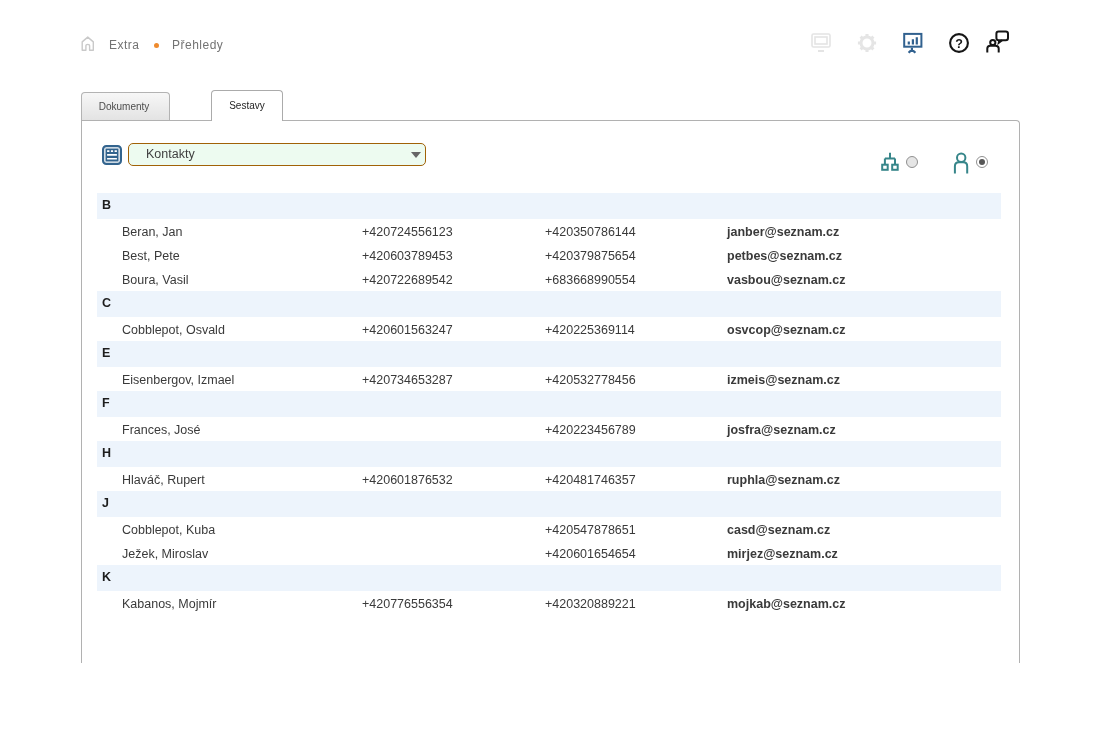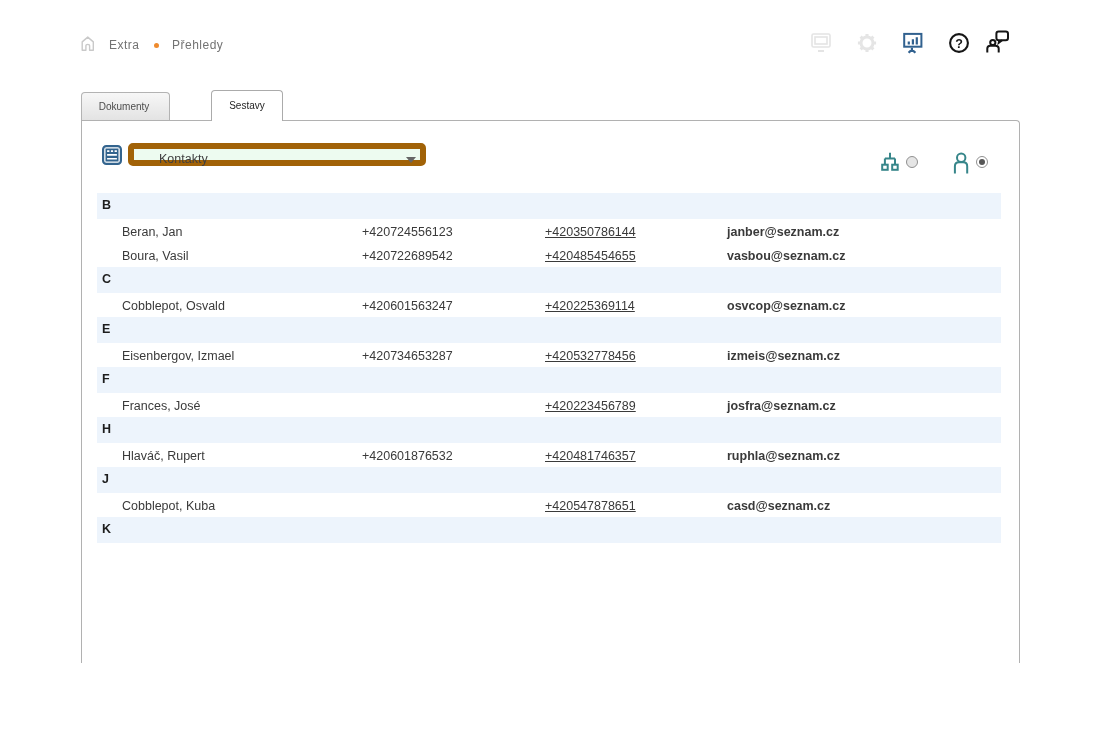--- a/index.html
+++ b/index.html
@@ -19,35 +19,35 @@
     background:linear-gradient(#f7f7f7,#e3e3e3); color:#4d4d4d; z-index:1; }
   .tab-on { left:172px; top:90px; width:72px; height:31px; line-height:29px;
     background:#fff; color:#1f1f1f; z-index:3; border-color:#ababab;margin-left:39px; }
 
   #panel { position:absolute; left:81px; top:120px; width:939px; height:543px;
     background:#fff; border:1px solid #b1b1b1; border-bottom:none;
     border-radius:0 4px 0 0; z-index:2; }
 
   
   #sel { position:absolute; left:46px; top:22px; width:298px; height:23px;
-    background:#edfbf0; border:6px solid #a16207; border-radius:5px;
-    font-size:12.5px; color:#3f3f3f; line-height:21px; padding-left:25px; }
+    background:#edfbf0; border:1px solid #a16207; border-radius:5px;
+    font-size:12.5px; color:#3f3f3f; line-height:21px; padding-left:17px; }
   #sel .arr { position:absolute; right:4px; top:8px; width:0; height:0;
     border-left:5px solid transparent; border-right:5px solid transparent;
     border-top:6px solid #666; }
 
   
   #tbl { position:absolute; left:15px; top:72px; width:904px;
     font-size:12.5px; color:#3a3a3a; }
   .band { height:26px; line-height:25px; background:#edf4fc;
     font-weight:bold; color:#1d1d1d; padding-left:5px; }
   .row { height:24px; line-height:26px; position:relative; }
   .c1 { position:absolute; left:25px; }
   .c2 { position:absolute; left:265px; }
-  .c3 { position:absolute; left:448px;text-decoration:underline; }
+  .c3 { position:absolute; left:448px; }
   .c4 { position:absolute; left:630px;font-weight:bold; }
 
   .radio { position:absolute; width:12px; height:12px; border-radius:50%;
     border:1px solid #909090; background:#e5e5e5; }
   .radio.sel { background:#fff; }
   .radio.sel::after { content:""; position:absolute; left:2px; top:2px;
     width:6px; height:6px; border-radius:50%; background:#565656; }
 </style>
 </head>
 <body>
@@ -115,23 +115,29 @@
 
     <div id="tbl">
       <div class="band">B</div>
       <div class="row">
           <span class="c1">Beran, Jan</span>
           <span class="c2">+420724556123</span>
           <span class="c3">+420350786144</span>
           <span class="c4">janber@seznam.cz</span>
         </div>
       <div class="row">
+          <span class="c1">Best, Pete</span>
+          <span class="c2">+420603789453</span>
+          <span class="c3">+420379875654</span>
+          <span class="c4">petbes@seznam.cz</span>
+        </div>
+      <div class="row">
           <span class="c1">Boura, Vasil</span>
           <span class="c2">+420722689542</span>
-          <span class="c3">+420485454655</span>
+          <span class="c3">+683668990554</span>
           <span class="c4">vasbou@seznam.cz</span>
         </div>
       <div class="band">C</div>
       <div class="row">
           <span class="c1">Cobblepot, Osvald</span>
           <span class="c2">+420601563247</span>
           <span class="c3">+420225369114</span>
           <span class="c4">osvcop@seznam.cz</span>
         </div>
       <div class="band">E</div>
@@ -153,17 +159,28 @@
           <span class="c2">+420601876532</span>
           <span class="c3">+420481746357</span>
           <span class="c4">ruphla@seznam.cz</span>
         </div>
       <div class="band">J</div>
       <div class="row">
           <span class="c1">Cobblepot, Kuba</span>
           <span class="c3">+420547878651</span>
           <span class="c4">casd@seznam.cz</span>
         </div>
+      <div class="row">
+          <span class="c1">Ježek, Miroslav</span>
+          <span class="c3">+420601654654</span>
+          <span class="c4">mirjez@seznam.cz</span>
+        </div>
       <div class="band">K</div>
+      <div class="row">
+          <span class="c1">Kabanos, Mojmír</span>
+          <span class="c2">+420776556354</span>
+          <span class="c3">+420320889221</span>
+          <span class="c4">mojkab@seznam.cz</span>
+        </div>
     </div>
   </div>
 
 </div>
 
 </body></html>

